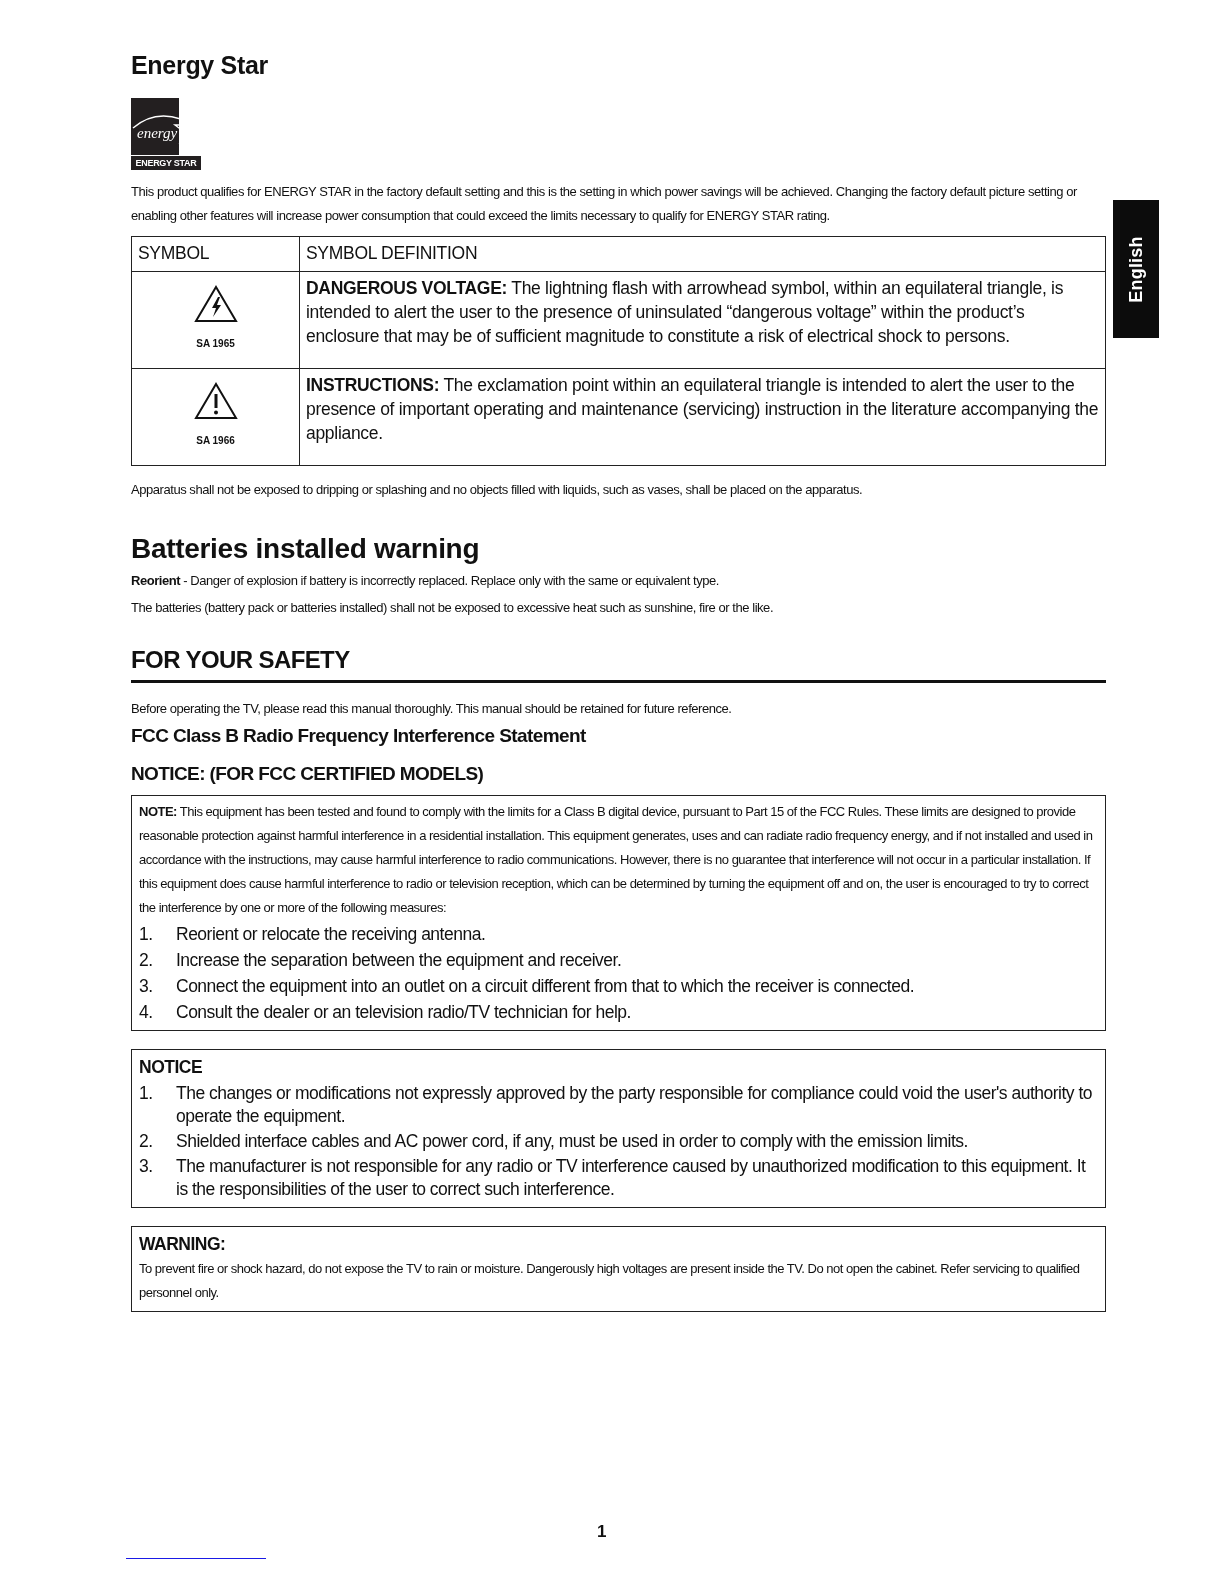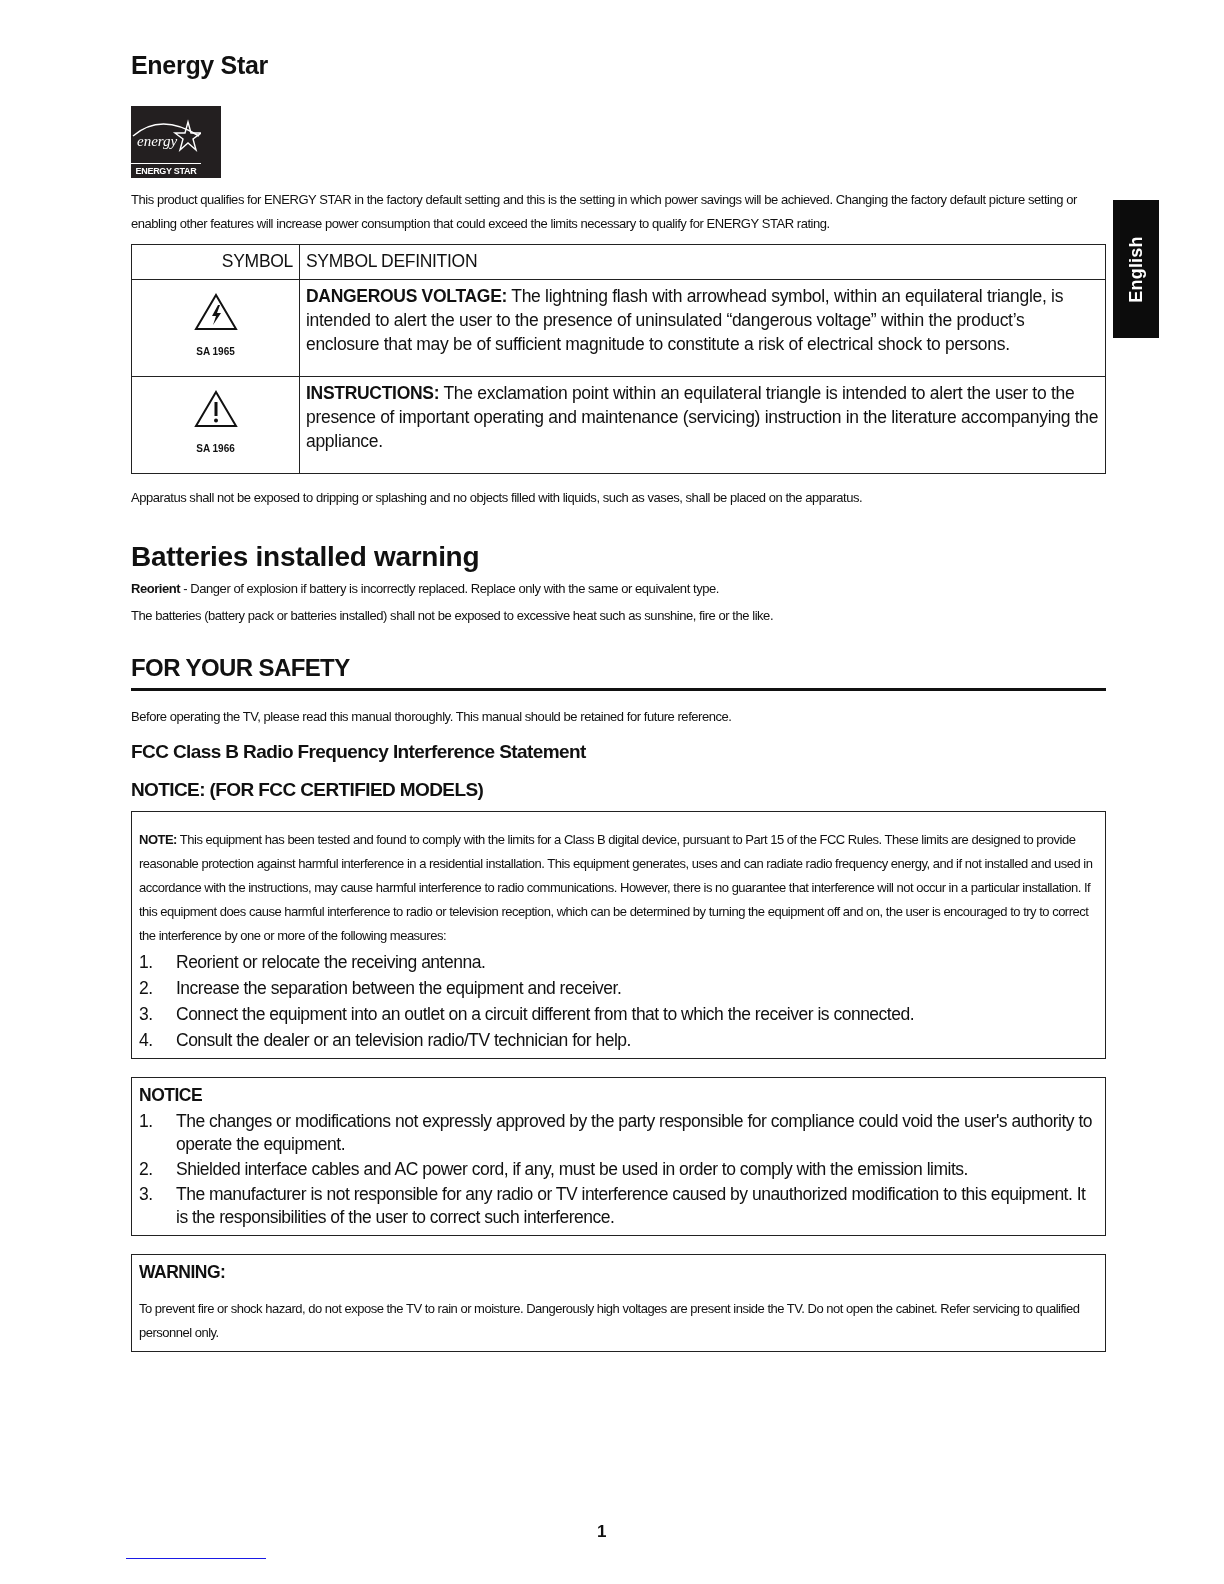--- a/index.html
+++ b/index.html
@@ -1,43 +1,43 @@
 <!DOCTYPE html>
 <html><head>
 <meta charset="utf-8">
 <style>
   html, body { margin: 0; padding: 0; background: #ffffff; }
   body { width: 1224px; height: 1584px; position: relative; overflow: hidden;
          font-family: "Liberation Sans", sans-serif; color: #111; }
   .page { position: absolute; left: 131px; top: 48px; width: 975px; }
   .h-energy { font-size: 25px; font-weight: bold; margin: 0; letter-spacing: -0.3px; line-height: 34px; }
-  .logo { margin-top: 24px; width: 90px; height: 72px; background: #231f20; position: relative; }
+  .logo { margin-top: 16px; width: 48px; height: 72px; background: #231f20; position: relative; }
   .logo svg { position: absolute; left: 0; top: 0; }
   .logo .logo-text { position: absolute; left: 0; bottom: 0; width: 70px; height: 14px; background:#231f20;
         color: #fff; font-size: 9px; font-weight: bold; text-align: center; line-height: 14px; border-top: 1px solid #fff; letter-spacing: -0.3px; }
   p { margin: 0; font-size: 13px; line-height: 24px; letter-spacing: -0.45px; }
   .intro { margin-top: 10px; }
   table.sym { margin-top: 8px; width: 975px; border-collapse: collapse; font-size: 17.5px; letter-spacing: -0.3px; }
   table.sym td { border: 1.5px solid #222; vertical-align: top; line-height: 24px; }
-  table.sym td.c1 { width: 155px; padding: 4px 6px; text-align: right; }
+  table.sym td.c1 { width: 155px; padding: 4px 6px; }
   table.sym td.c2 { padding: 4px 6px 6px 6px; }
   table.sym td.symcell { text-align: center; vertical-align: middle; padding: 12px 0; }
   .sa { font-size: 10px; font-weight: bold; display: block; margin-top: 2px; letter-spacing: 0; }
   .apparatus { margin-top: 12px; }
   h2.bat { font-size: 28px; font-weight: bold; margin: 31px 0 4px 0; letter-spacing: -0.3px; line-height: 32px; }
   .caution b { font-weight: bold; }
   .batt2 { margin-top: 3px; }
   h2.safety { font-size: 24px; font-weight: bold; margin: 24px 0 0 0; letter-spacing: -0.6px; line-height: 32px; }
   .rule { height: 3px; background: #111; margin-top: 4px; width: 975px; }
   .before { margin-top: 14px; }
   h3 { font-size: 19px; font-weight: bold; margin: 0; letter-spacing: -0.6px; line-height: 26px; }
-  h3.fcc { margin-top: 10px; }
+  h3.fcc { margin-top: 2px; }
   h3.warnfcc { margin-top: 12px; }
   .box { border: 1.5px solid #222; padding: 4px 7px 6px 7px; margin-top: 8px; }
-  .box p { letter-spacing: -0.5px; margin-top: 12px; }
+  .box p { letter-spacing: -0.5px; }
   .box ol { margin: 2px 0 0 0; padding: 0; list-style: none; }
   .box li { font-size: 17.5px; line-height: 24px; letter-spacing: -0.5px; display: flex; margin-top: 2px; }
   .box li .n { width: 37px; flex: none; }
   .box li .t { flex: 1; }
   .notice-box { margin-top: 18px; }
   .notice-box li { line-height: 23px; }
   .box-title { font-weight: bold; font-size: 17.5px; line-height: 26px; letter-spacing: -0.5px; }
   .warn-box { margin-top: 18px; }
   .side-tab { position: absolute; left: 1113px; top: 200px; width: 46px; height: 138px; background: #0c0c0c;
               display: flex; align-items: center; justify-content: center; }

